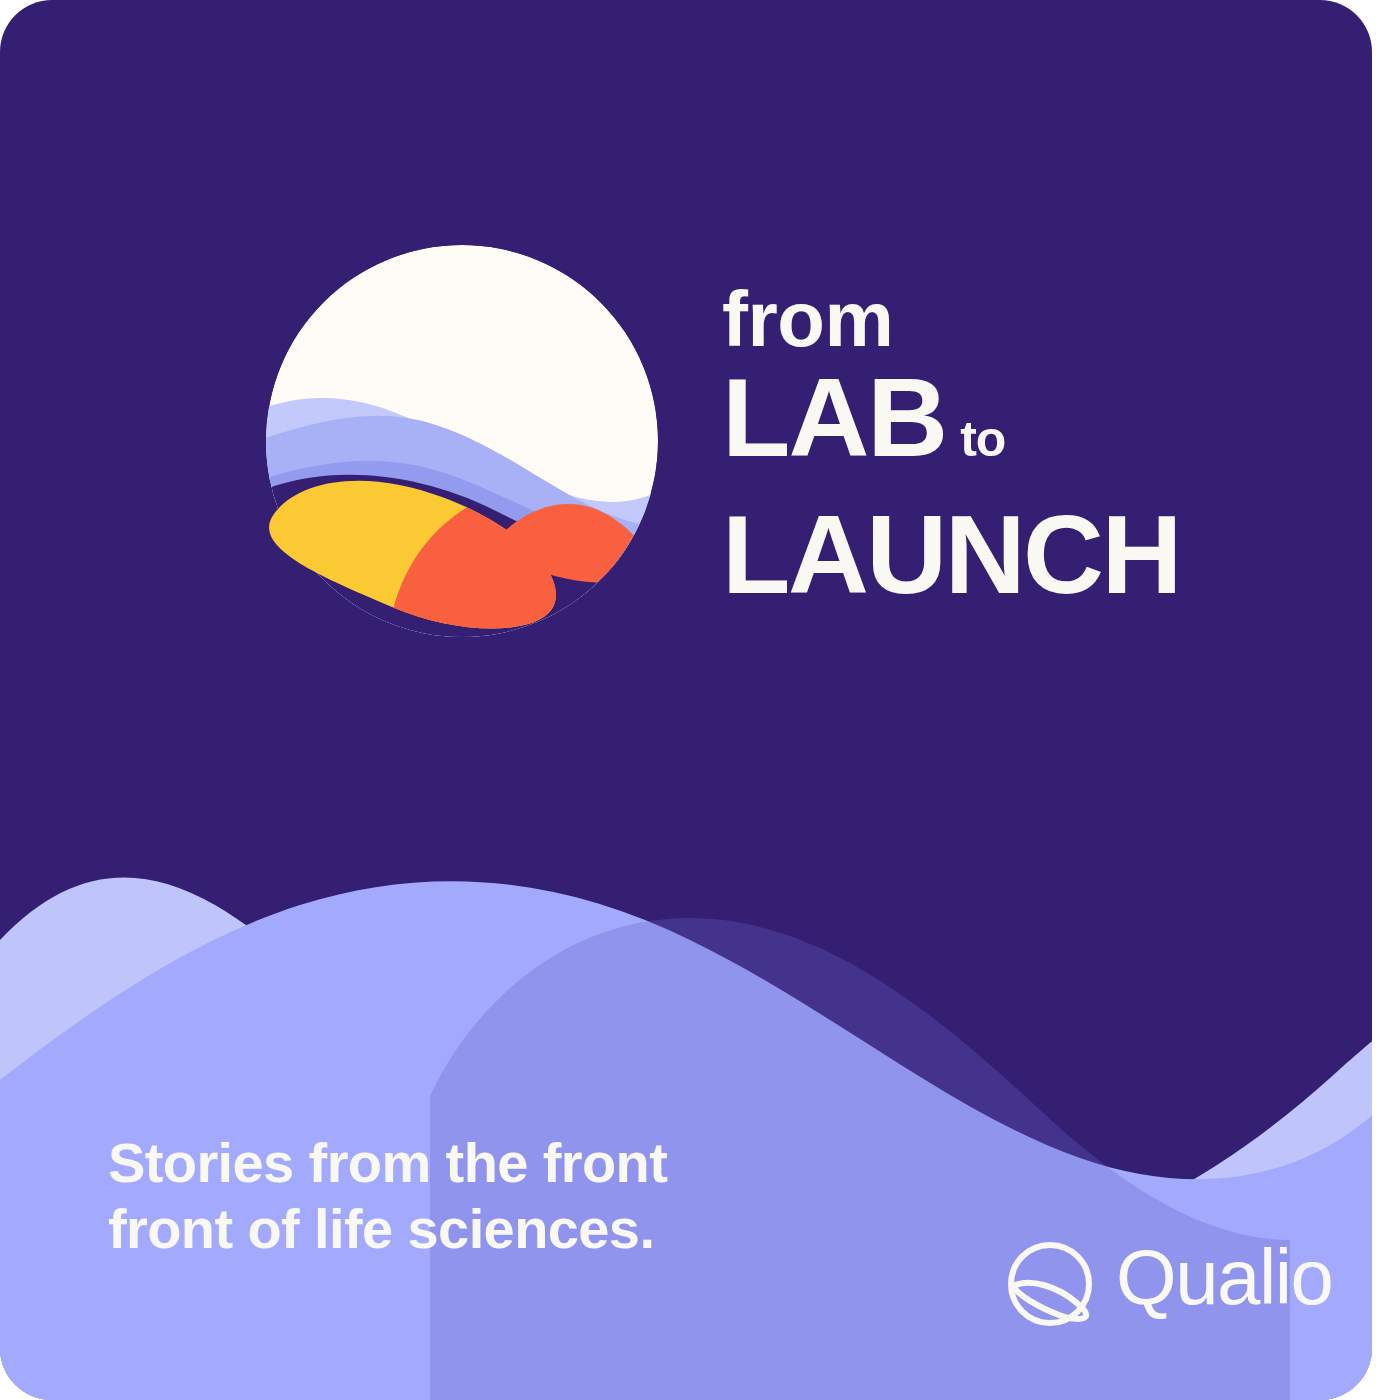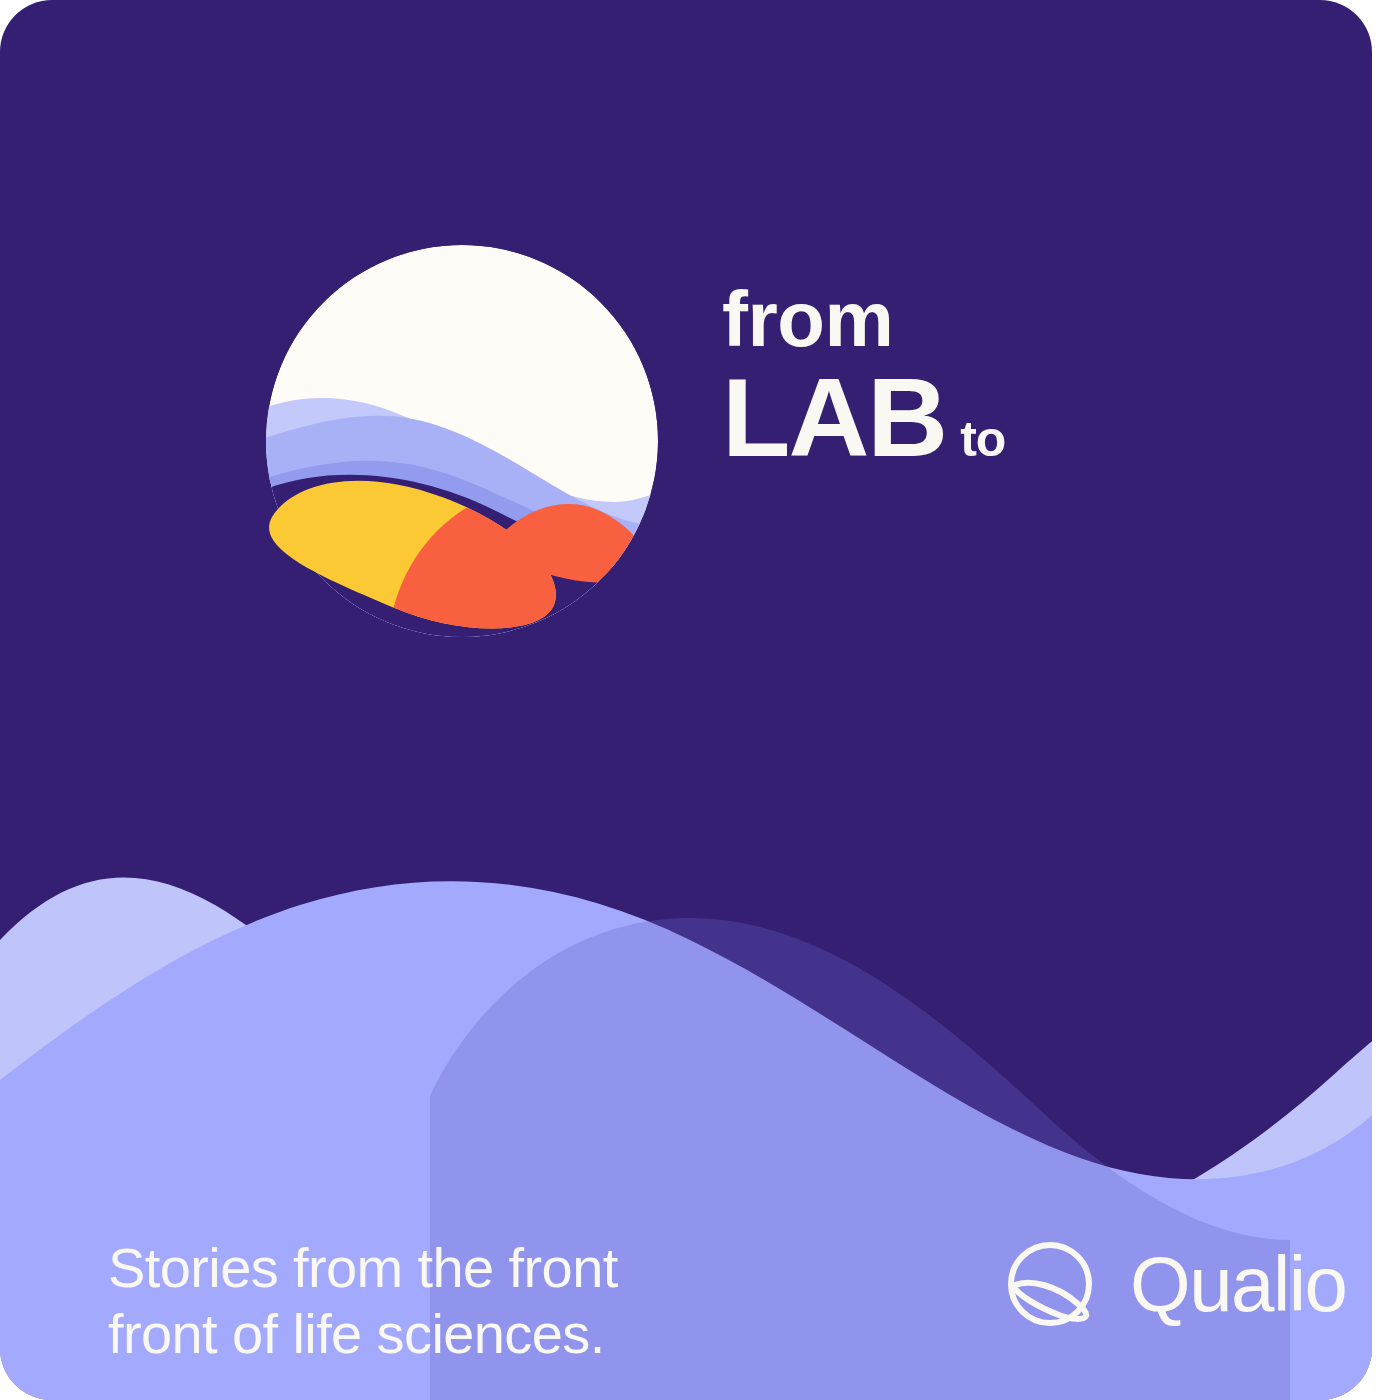--- a/index.html
+++ b/index.html
@@ -83,38 +83,38 @@
     font-weight: bold;
     line-height: 120px;
     margin: 0;
     letter-spacing: -2.5px;
   }
 
   
   #tagline {
     position: absolute;
     left: 108px;
-    top: 1235px;
+    top: 1130px;
     width: 660px;
     color: #FAF8F3;
     font-size: 56px;
-    font-weight: normal;
+    font-weight: bold;
     line-height: 66px;
     letter-spacing: -0.6px;
   }
   #tagline .tagline-row { display: block; }
 
   
   #qualio-logo {
     position: absolute;
     left: 1004px;
     top: 1238px;
     display: flex;
-    align-items: center;
-    gap: 34px;
+    align-items: flex-start;
+    gap: 20px;
   }
   #qualio-glyph { display: block; }
   #qualio-wordmark {
     color: #FAF8F3;
     font-size: 78px;
     font-weight: normal;
     letter-spacing: -1.5px;
     line-height: 78px;
   }
 </style>
@@ -203,20 +203,21 @@
                C 350,344 300,338 262,322
                C 244,314 232,308 226,300 Z"></path>
     </g>
   </svg>
 
   <div id="title-block">
     <div class="title-line" id="title-from">from</div>
     <div class="title-line" id="title-mid">
       <span id="title-lab">LAB</span><span id="title-to">to</span>
     </div>
+    <div class="title-line" id="title-launch">LAUNCH</div>
   </div>
 
   <div id="tagline">
     <span class="tagline-row">Stories from the front</span>
     <span class="tagline-row">front of life sciences.</span>
   </div>
 
   <div id="qualio-logo">
     <svg id="qualio-glyph" width="92" height="92" viewBox="0 0 92 92" aria-hidden="true">
       <circle cx="46" cy="46" r="39" fill="none" stroke="#FAF8F3" stroke-width="6"></circle>

